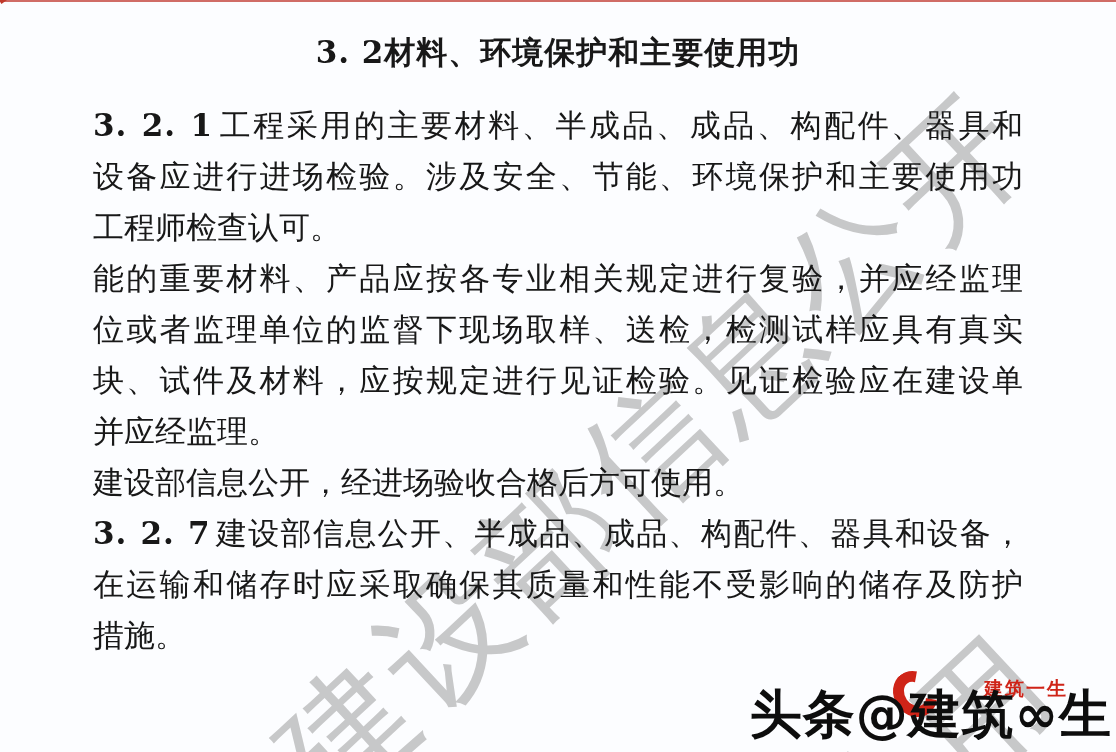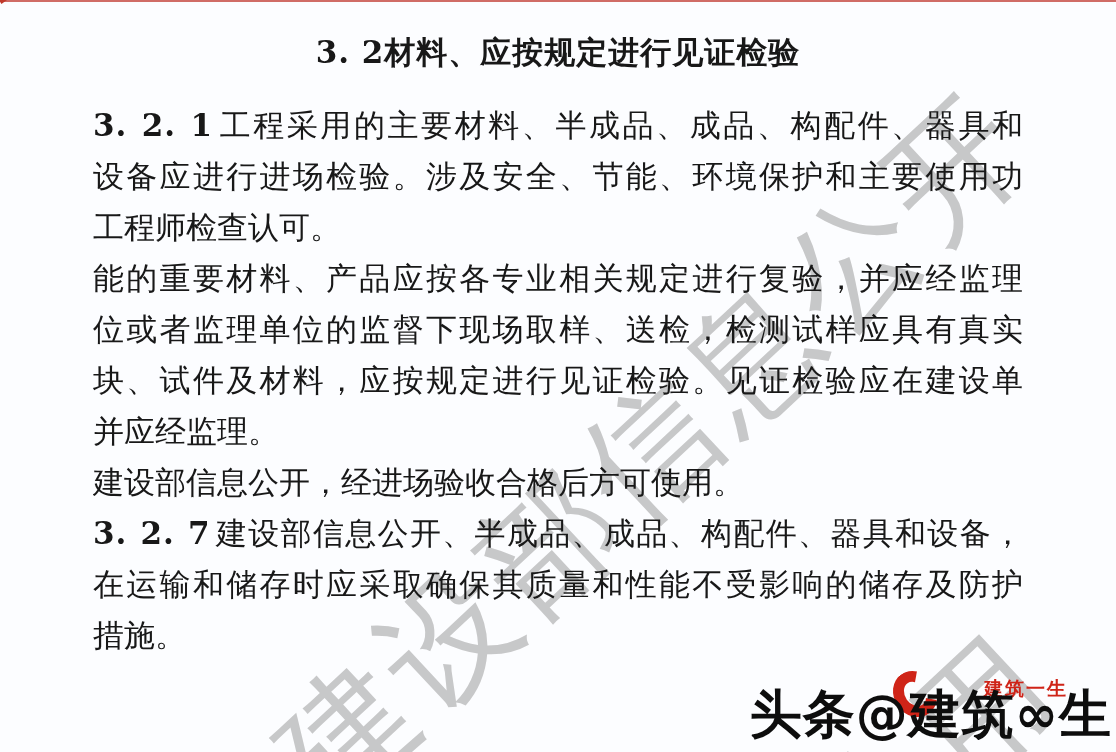--- a/index.html
+++ b/index.html
@@ -51,21 +51,21 @@
 
   <div class="top-line"></div>
   <div class="corner-mark"></div>
 
   <div class="watermark wm-main">建设部信息公开</div>
   <div class="watermark wm-frag">公用</div>
 
   <div class="content">
 
     <div class="doc-title">
-      <span class="t-num">3. 2</span><span>材料、应按规定进行见证检验</span>
+      <span class="t-num">3. 2</span><span>材料、环境保护和主要使用功</span>
     </div>
 
     <div class="para">
       <div class="line"><span class="num">3. 2. 1</span><span>工程采用的主要材料、半成品、成品、构配件、器具和</span></div>
       <div class="line">设备应进行进场检验。涉及安全、节能、环境保护和主要使用功</div>
       <div class="line end">工程师检查认可。</div>
       <div class="line">能的重要材料、产品应按各专业相关规定进行复验，并应经监理</div>
     </div>
 
     <div class="para">

